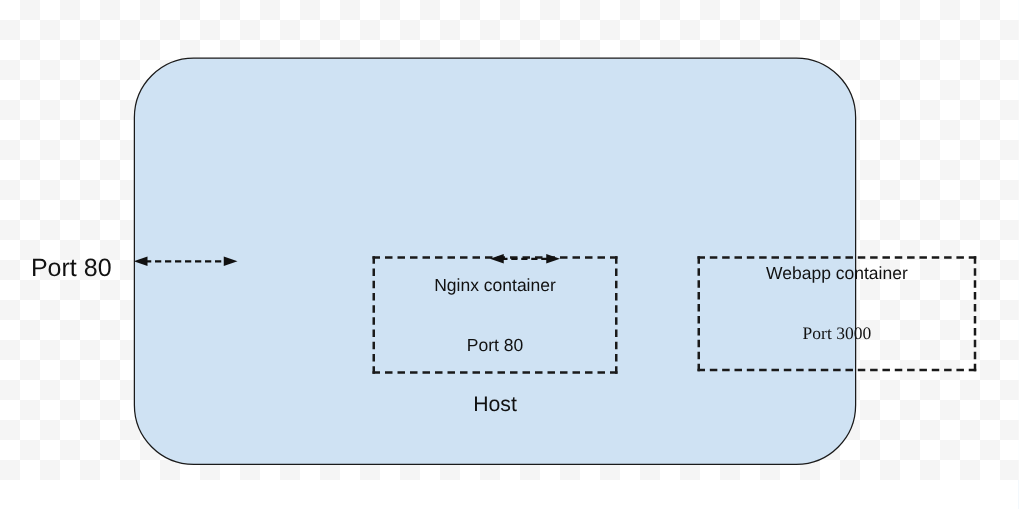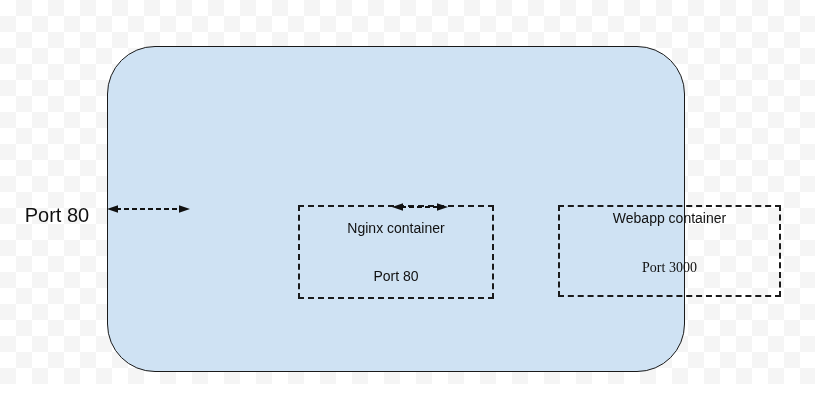--- a/index.html
+++ b/index.html
@@ -99,20 +99,21 @@
     <div class="container-box nginx">
       <div class="container-title">Nginx container</div>
       <div class="container-port">Port 80</div>
     </div>
 
     <div class="container-box webapp">
       <div class="container-title">Webapp container</div>
       <div class="container-port">Port 3000</div>
     </div>
 
+    <div class="host-label">Host</div>
   </div>
 
   <div class="external-port-label">Port 80</div>
 
   <svg class="arrow a1" width="92" height="16" viewBox="0 0 92 16" aria-hidden="true">
     <line x1="13" y1="8" x2="78" y2="8" stroke="#111111" stroke-width="1.8" stroke-dasharray="5,3"></line>
     <polygon points="4,8 15,4.2 15,11.8" fill="#111111"></polygon>
     <polygon points="87,8 76,4.2 76,11.8" fill="#111111"></polygon>
   </svg>
 

